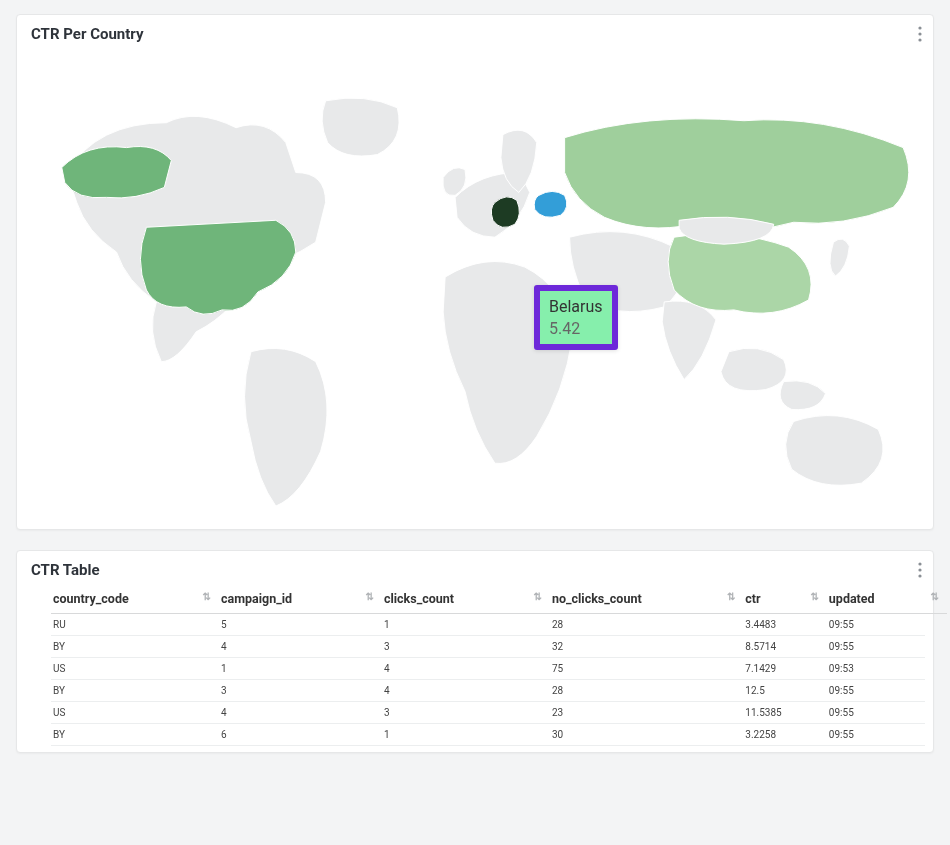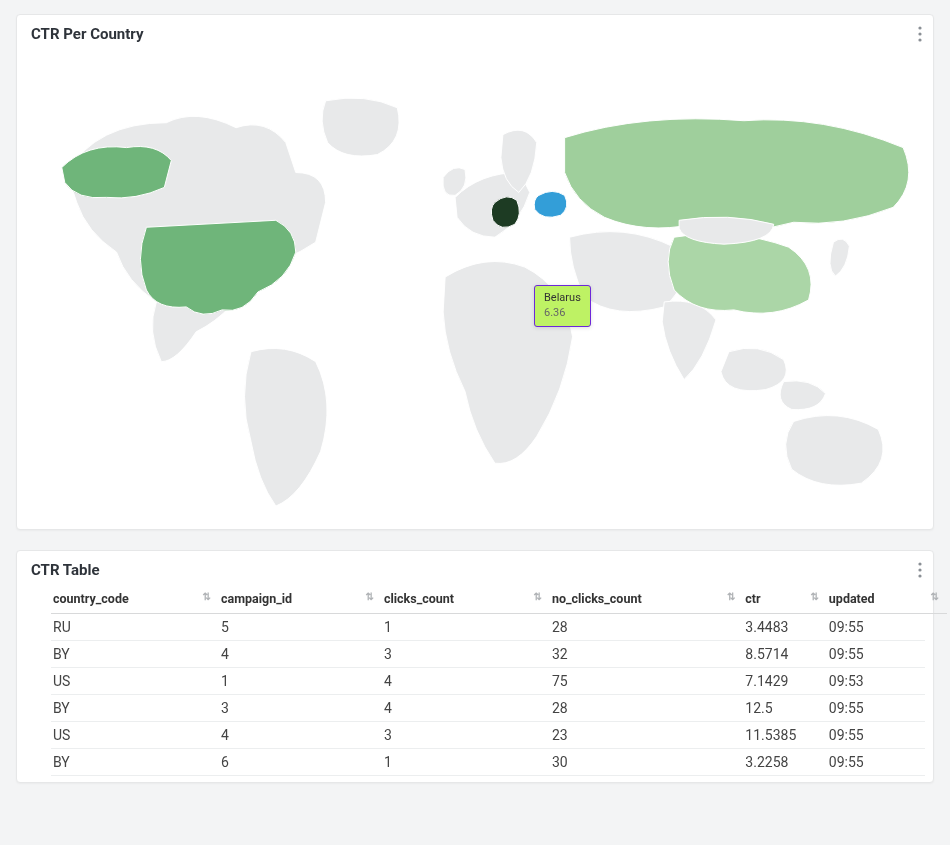--- a/index.html
+++ b/index.html
@@ -64,25 +64,25 @@
   .hl-ru { fill: #9fcf9c; }
   .hl-cn { fill: #abd6a7; }
   .hl-us { fill: #6fb57a; }
   .hl-ak { fill: #6fb57a; }
   .hl-de { fill: #1d3b23; }
   .hl-by { fill: #339ed8; }
 
   .tooltip {
     position: absolute;
     left: 509px; top: 232px;
-    background: #bef264;
-    border: 1px solid #6d28d9;
+    background: #86efac;
+    border: 6px solid #6d28d9;
     border-radius: 3px;
     padding: 5px 9px;
-    font-size: 11px;
+    font-size: 16px;
     line-height: 1.35;
     color: #333;
     box-shadow: 0 1px 4px rgba(0,0,0,0.12);
     white-space: nowrap;
   }
   .tooltip .tt-val { color: #666; }
 
   
   .table-panel .panel-body {
     padding: 0 8px 6px 12px;
@@ -108,21 +108,21 @@
     border-bottom: 1px solid #d8d9da;
     position: relative;
   }
   .sort-icon {
     position: absolute;
     right: 8px; top: 6px;
     color: #b0b3b6;
     font-size: 10px;
   }
   table.ctr td {
-    font-size: 14px;
+    font-size: 10px;
     color: #444;
     padding: 5px 6px 5px 2px;
     border-bottom: 1px solid #eceeef;
     white-space: nowrap;
     overflow: hidden;
     text-overflow: ellipsis;
   }
   .table-scroll {
     max-height: 212px;
     overflow-y: scroll;
@@ -188,21 +188,21 @@
 
           <path class="land" d="M655,168 Q705,160 750,172 Q748,190 700,192 Q660,190 655,176 Z"></path>
 
           <path class="land hl-de" d="M470,150 q12,-10 22,-2 q6,14 -2,24 q-14,8 -22,-4 q-4,-12 2,-18 Z"></path>
 
           <path class="land hl-by" d="M514,143 q14,-8 26,0 q6,12 -4,20 q-18,6 -26,-6 q-2,-10 4,-14 Z"></path>
         </svg>
 
         <div class="tooltip">
           <div>Belarus</div>
-          <div class="tt-val">6.36</div>
+          <div class="tt-val">5.42</div>
         </div>
       </div>
     </div>
   </div>
 
   <div class="panel table-panel">
     <div class="panel-header">
       <div class="panel-title">CTR Table</div>
       <div class="kebab" title="Panel menu">
         <svg width="4" height="16" viewBox="0 0 4 16">

